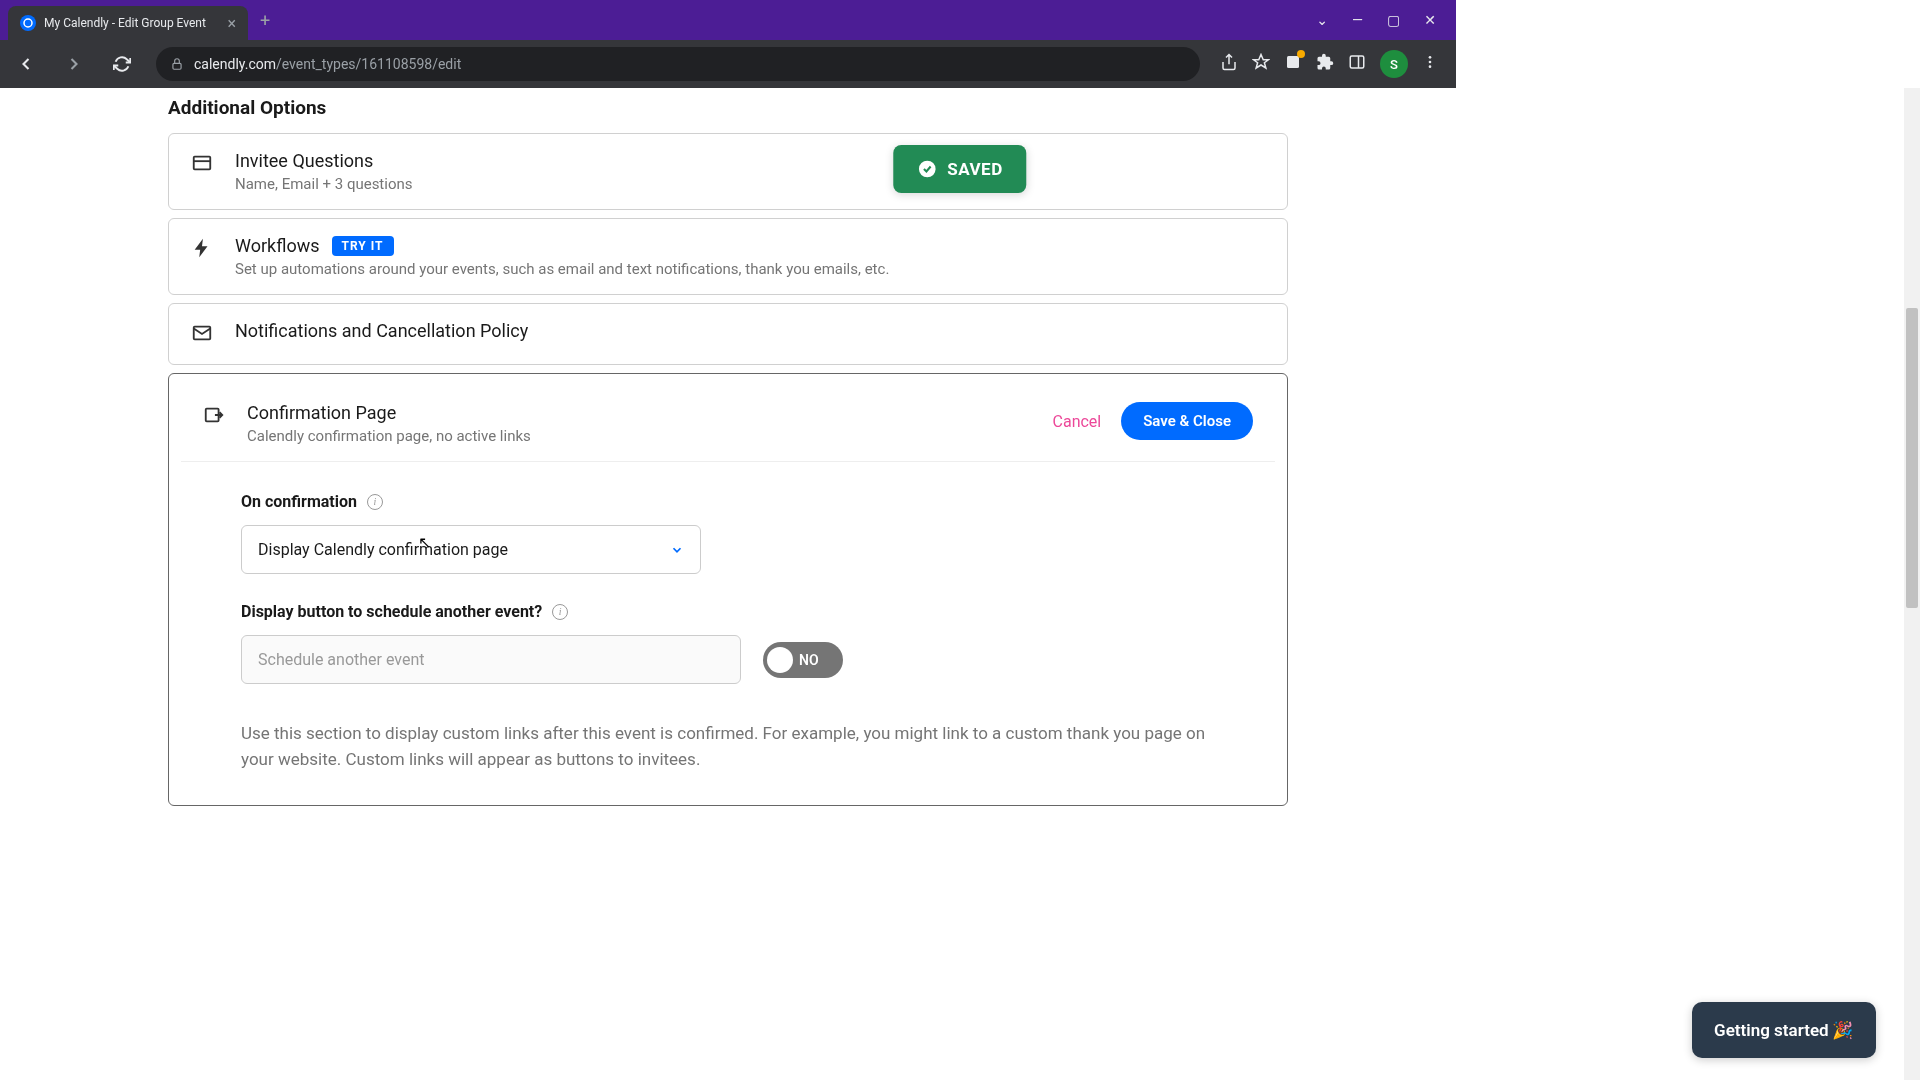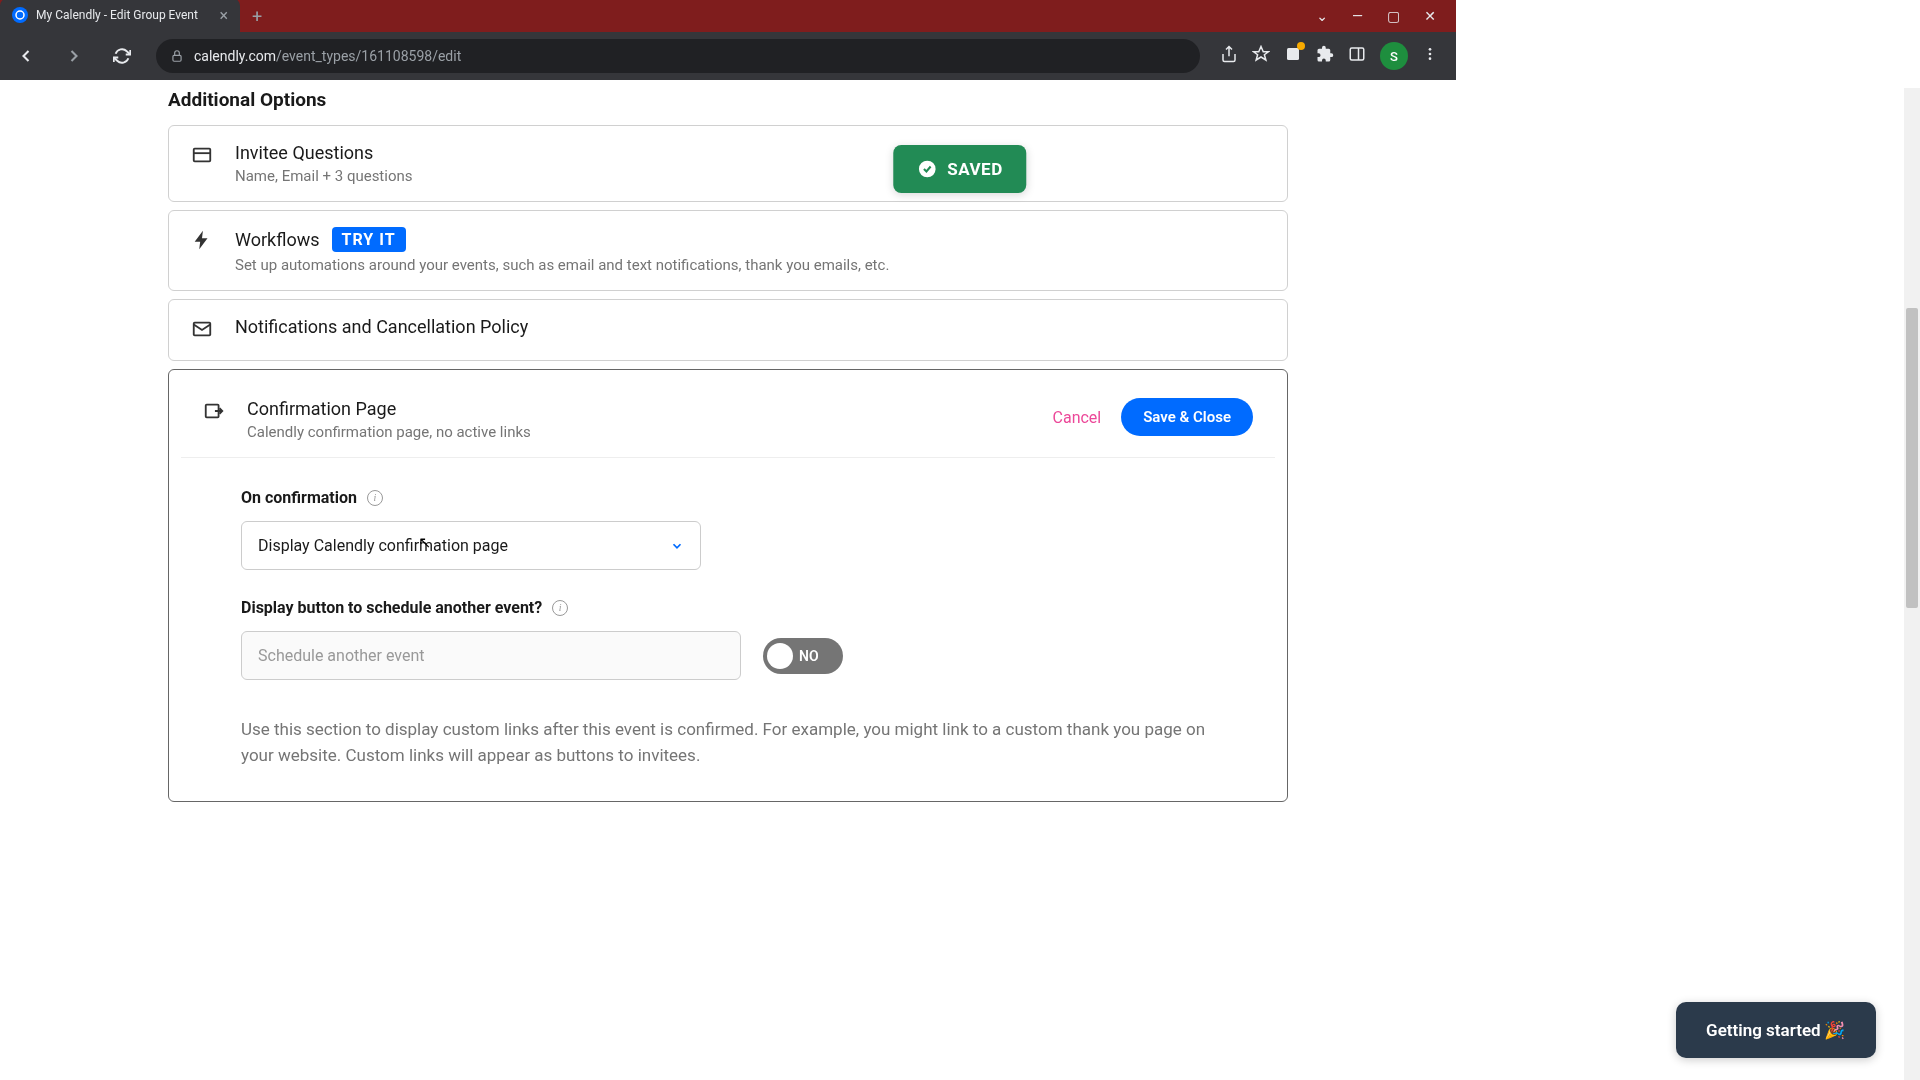--- a/index.html
+++ b/index.html
@@ -1,19 +1,19 @@
 <!DOCTYPE html>
 <html><head>
 <meta charset="utf-8">
 <style>
 * { margin: 0; padding: 0; box-sizing: border-box; font-family: -apple-system, BlinkMacSystemFont, 'Segoe UI', Roboto, sans-serif; }
 body { background: #fff; width: 1456px; height: 816px; overflow: hidden; position: relative; }
 
 
-.tab-bar { background: #7f1d1d; height: 32px; display: flex; align-items: flex-end; padding-left: 0; }
+.tab-bar { background: #4c1d95; height: 40px; display: flex; align-items: flex-end; padding-left: 8px; }
 .tab { background: #35363a; color: #e8eaed; height: 34px; display: flex; align-items: center; padding: 0 12px; border-radius: 8px 8px 0 0; font-size: 12px; gap: 8px; min-width: 240px; }
 .tab-favicon { width: 16px; height: 16px; background: #006bff; border-radius: 50%; flex-shrink: 0; display:flex; align-items:center; justify-content:center; }
 .tab-favicon svg { width:10px; height:10px; }
 .tab-close { margin-left: auto; color: #9aa0a6; cursor: pointer; font-size: 16px; }
 .new-tab { color: #9aa0a6; padding: 0 12px; font-size: 18px; cursor: pointer; align-self:center; }
 .window-controls { margin-left: auto; display: flex; gap: 24px; padding: 0 20px; color: #e8eaed; align-self:center; }
 .window-controls span { cursor:pointer; font-size:14px; }
 
 .addr-bar { background: #35363a; height: 48px; display: flex; align-items: center; padding: 0 12px; gap: 20px; }
 .nav-btn { color: #9aa0a6; cursor: pointer; width: 28px; height: 28px; display:flex; align-items:center; justify-content:center; border-radius:50%; }
@@ -29,21 +29,21 @@
 .content { max-width: 1120px; margin: 0 auto; padding: 0 0 60px; }
 .section-title { font-size: 19px; font-weight: 700; color: #1a1a1a; padding: 8px 0 14px; }
 
 .card { border: 1px solid #d0d0d0; border-radius: 6px; padding: 16px 22px; margin-bottom: 8px; background:#fff; }
 .card-head { display: flex; align-items: flex-start; gap: 20px; }
 .card-icon { width: 24px; color: #333; flex-shrink:0; margin-top:2px; }
 .card-icon svg { width:22px; height:22px; }
 .card-body { flex: 1; }
 .card-title { font-size: 18px; color: #1a1a1a; display: flex; align-items: center; gap: 12px; }
 .card-sub { font-size: 15px; color: #757575; margin-top: 4px; }
-.badge-tryit { background: #006bff; color: #fff; font-size: 16px; font-weight: 700; letter-spacing: 1px; padding: 3px 10px; border-radius: 4px; text-align: center; }
+.badge-tryit { background: #006bff; color: #fff; font-size: 12px; font-weight: 700; letter-spacing: 1px; padding: 3px 10px; border-radius: 4px; text-align: center; }
 
 .card.expanded { border: 1px solid #666; padding: 12px; }
 .expanded-head { display:flex; align-items:flex-start; gap:20px; padding: 16px 22px; border-bottom: 1px solid #eee; }
 .head-actions { display:flex; align-items:center; gap:20px; }
 .cancel-link { color: #ec4899; font-size: 16px; cursor:pointer; }
 .save-btn { background: #006bff; color: #fff; border: none; border-radius: 20px; padding: 10px 22px; font-size: 15px; font-weight: 600; cursor:pointer; }
 
 .expanded-body { padding: 30px 60px 20px; }
 .field-label { font-size: 16px; font-weight: 700; color: #1a1a1a; display:flex; align-items:center; gap:10px; margin-bottom: 14px; }
 .info-icon { width:16px; height:16px; border:1.5px solid #999; border-radius:50%; display:inline-flex; align-items:center; justify-content:center; font-size:10px; color:#999; font-weight:400; font-family: Georgia, serif; font-style:italic; }
@@ -57,21 +57,21 @@
 .toggle-knob { width:26px; height:26px; background:#fff; border-radius:50%; }
 .toggle-label { color:#fff; font-size:14px; font-weight:600; }
 
 .help-text { font-size:17px; color:#757575; line-height:1.55; }
 
 
 .saved-toast { position: fixed; top: 145px; left: 50%; transform: translateX(-50%); background: #228b55; color: #fff; padding: 14px 24px; border-radius: 8px; display:flex; align-items:center; gap:10px; font-size:17px; font-weight:700; letter-spacing:0.5px; box-shadow: 0 2px 8px rgba(0,0,0,0.15); }
 .saved-toast svg { width:20px; height:20px; }
 
 
-.getting-started { position:fixed; bottom:22px; right:44px; background:#2b3a4b; color:#fff; padding:18px 30px; border-radius:10px; font-size:17px; font-weight:600; cursor:pointer; box-shadow:0 2px 10px rgba(0,0,0,0.2); }
+.getting-started { position:fixed; bottom:22px; right:44px; background:#2b3a4b; color:#fff; padding:18px 22px; border-radius:10px; font-size:17px; font-weight:600; cursor:pointer; box-shadow:0 2px 10px rgba(0,0,0,0.2); }
 
 
 .scrollbar { position:fixed; right:0; top:88px; bottom:0; width:16px; background:#f1f1f1; }
 .scrollbar-thumb { position:absolute; right:2px; width:12px; background:#c1c1c1; border-radius:2px; top:220px; height:300px; }
 
 .cursor { position:fixed; top:533px; left:418px; pointer-events:none; font-size:16px; }
 </style>
 </head>
 <body>
 

